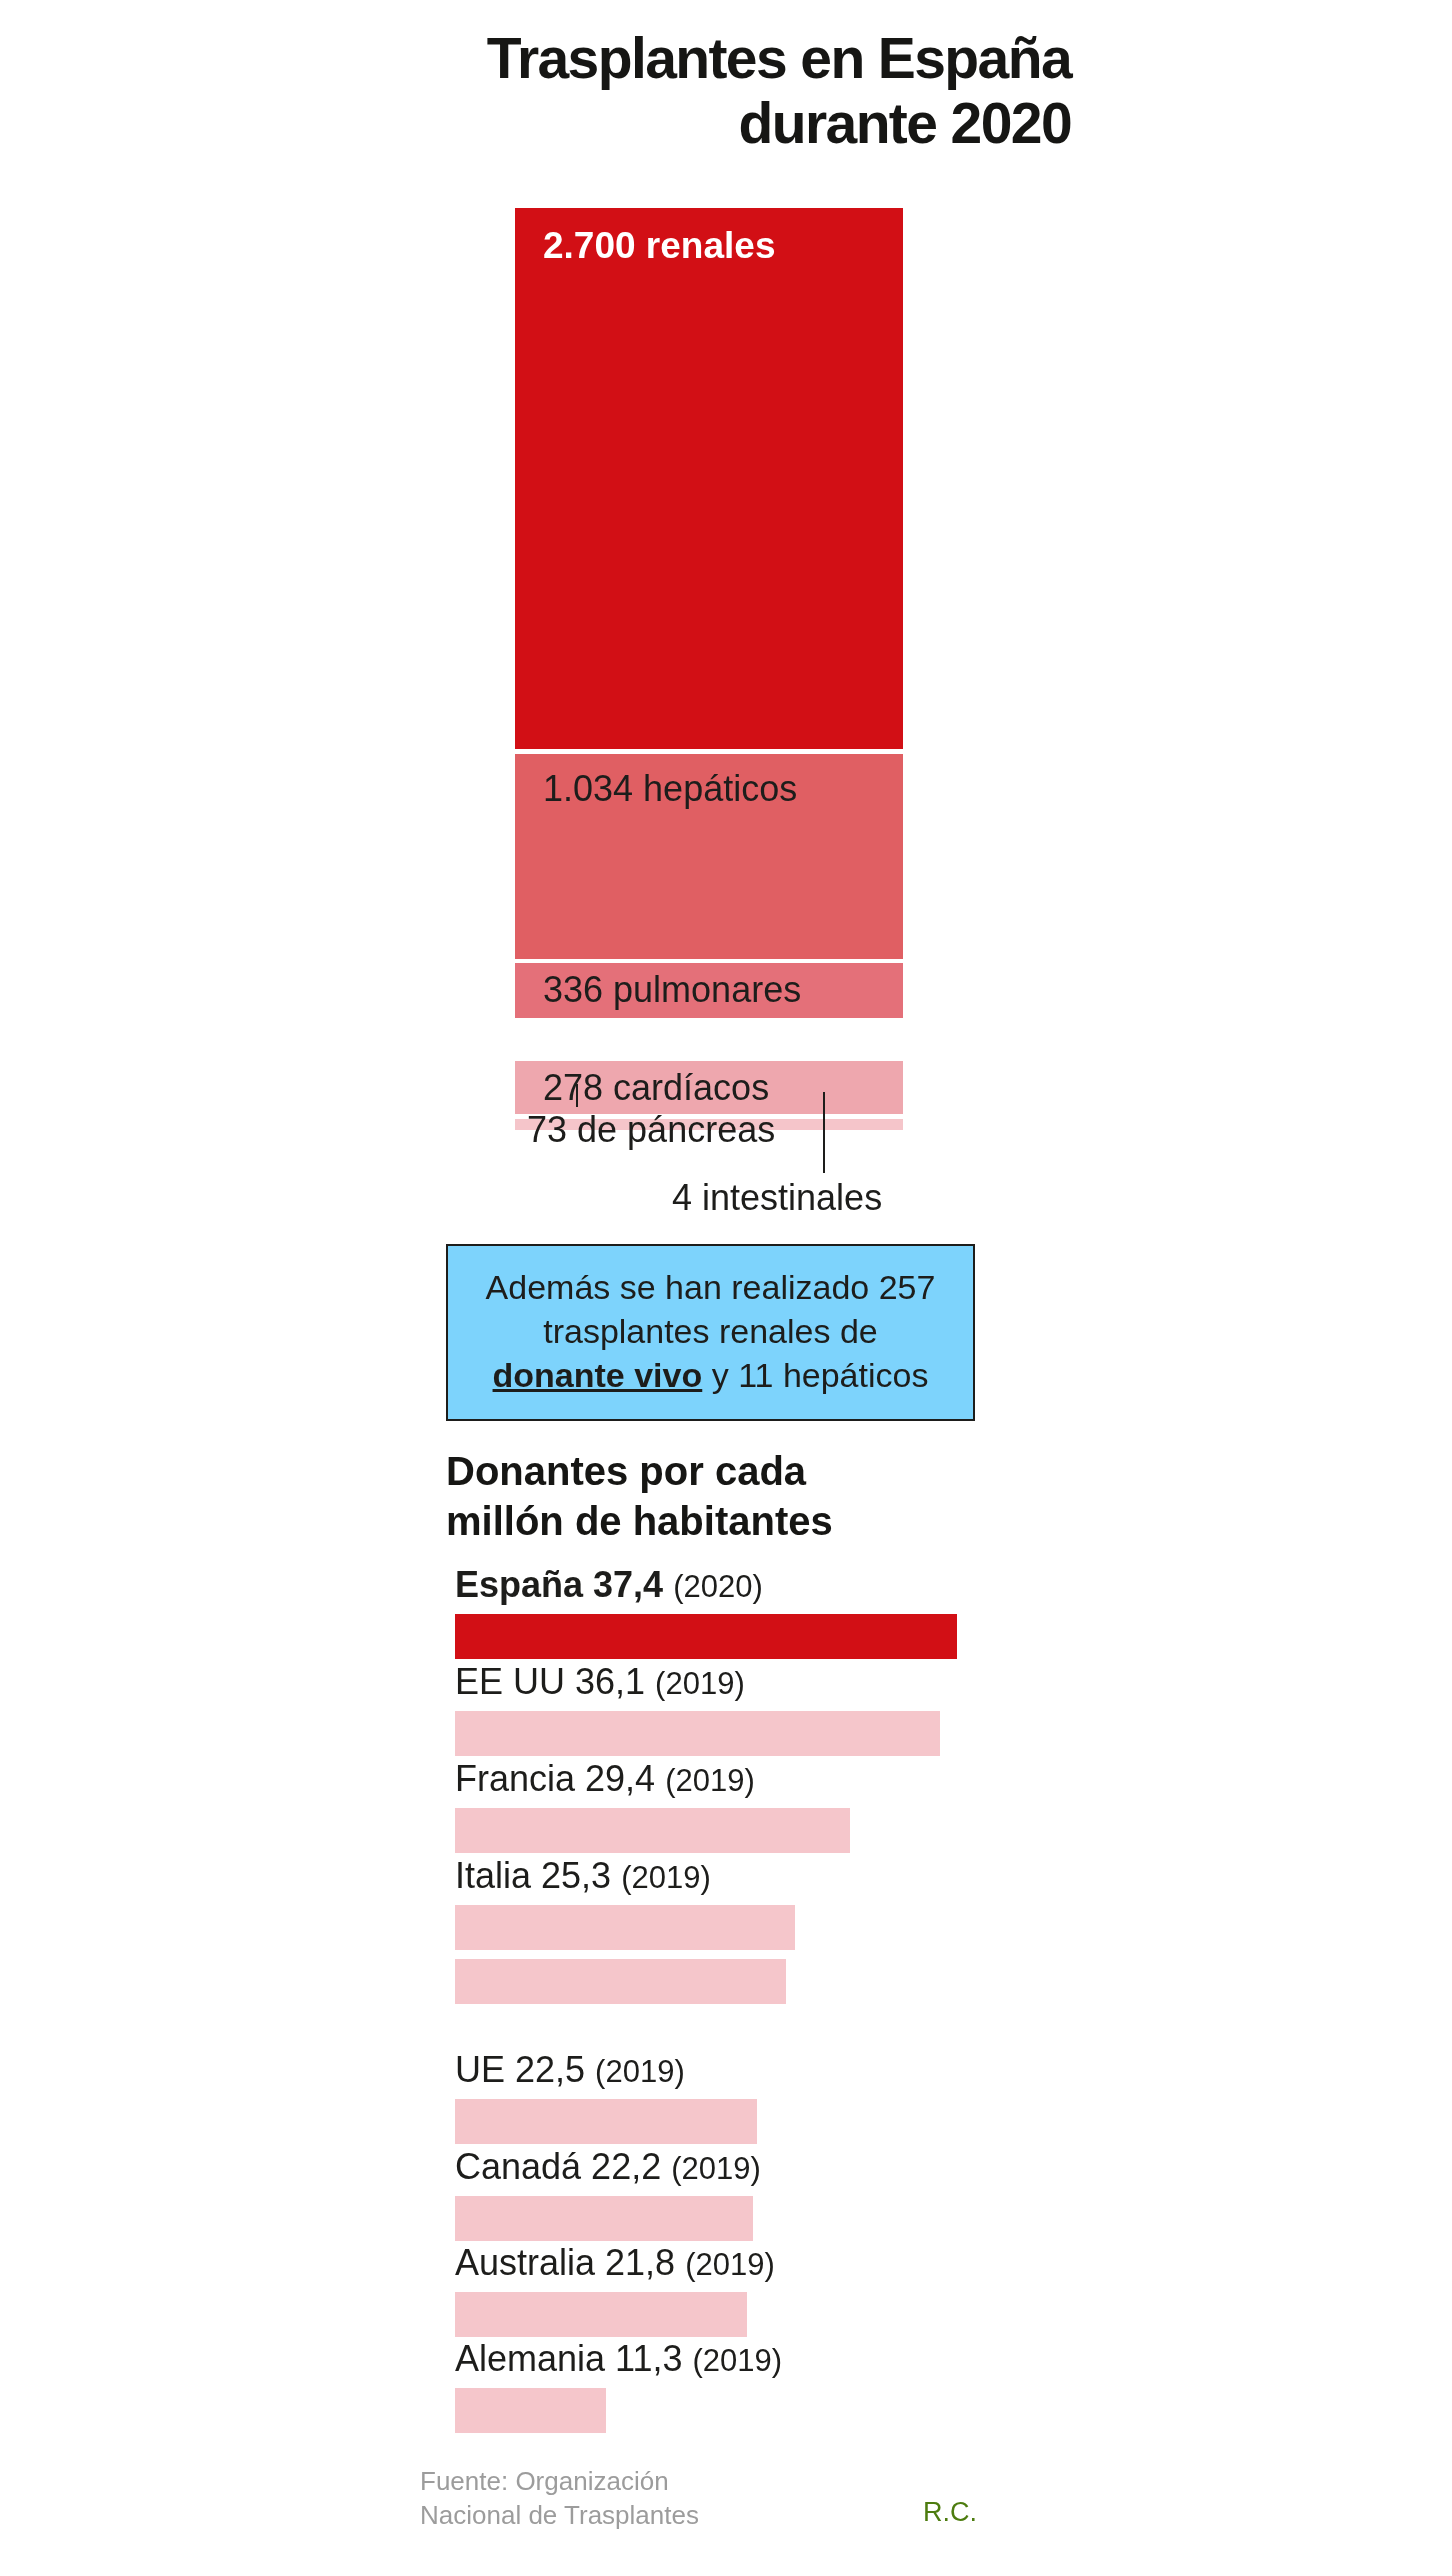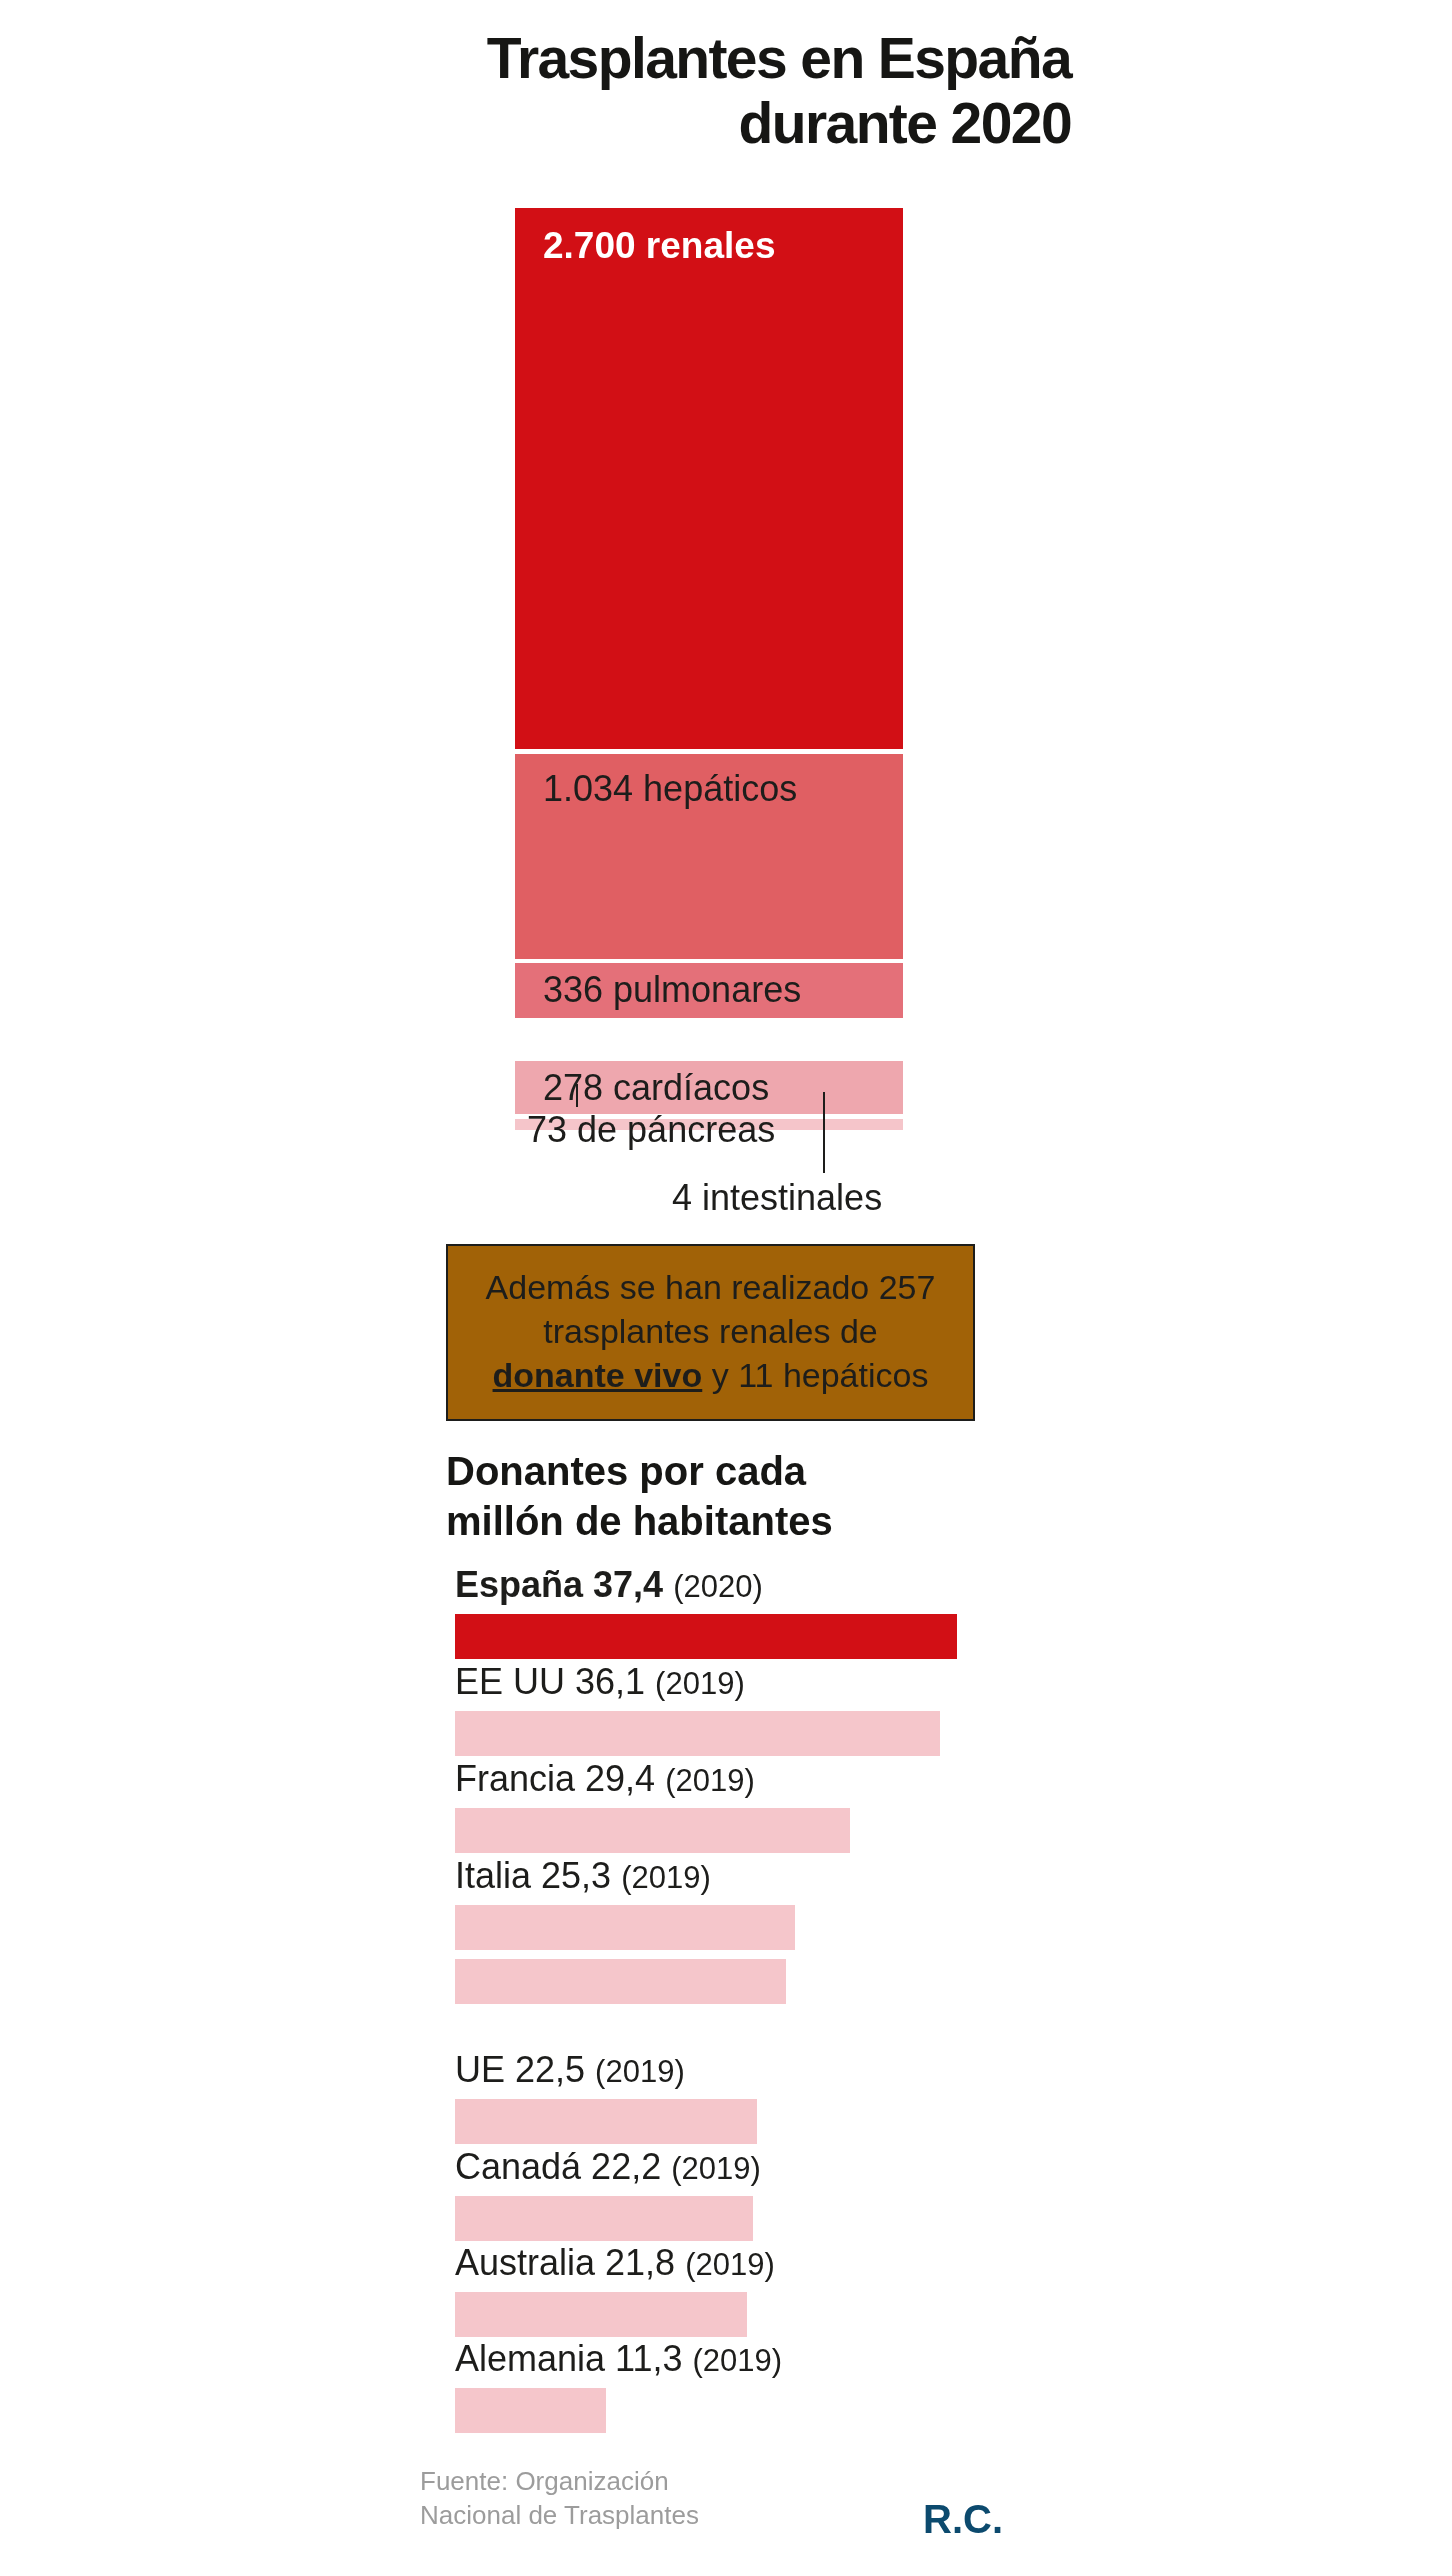--- a/index.html
+++ b/index.html
@@ -17,36 +17,36 @@
   .seg0 .slabel{padding-top:17px;font-size:37px;font-weight:700;color:#ffffff;}
   .seg1 .slabel{padding-top:14px;font-size:36px;}
   .seg2 .slabel{padding-top:5.4px;font-size:36px;}
   .seg3 .slabel{padding-top:5.4px;font-size:36px;}
 
   .vline{position:absolute;width:2.3px;background:#1d1d1b;}
   .outlabel{position:absolute;font-size:36px;color:#1d1d1b;white-space:nowrap;}
 
   
   .notebox{position:absolute;left:446px;top:1244px;width:529px;box-sizing:border-box;
-           border:2.3px solid #1d1d1b;background:#a16207;text-align:center;
+           border:2.3px solid #1d1d1b;background:#7dd3fc;text-align:center;
            padding:18.6px 6.2px 22px 6.2px;font-size:34px;line-height:44px;color:#1d1d1b;}
   .notebox b{font-weight:700;text-decoration:underline;}
 
   
   .dheading{position:absolute;left:446px;top:1446px;font-size:40px;font-weight:700;
             line-height:50px;color:#161614;}
   .drow{position:absolute;left:455px;width:698px;}
   .dlabel{font-size:36px;line-height:41px;color:#1d1d1b;white-space:nowrap;}
   .dlabel .year{font-size:31px;font-weight:400;}
   .drow.hl .country{font-weight:700;}
   .dbar{height:45px;margin-top:7px;}
 
   
   .source{position:absolute;left:420px;top:2464px;font-size:26px;line-height:34px;color:#9c9c9c;}
-  .credit{position:absolute;left:923px;top:2497px;font-size:40px;font-weight:700;color:#0c4a6e;}
+  .credit{position:absolute;left:923px;top:2497px;font-size:27px;font-weight:400;color:#4d7c0f;}
 </style>
 </head>
 <body>
 
 <div class="page">
 
   <div class="title">
     <div>Trasplantes en España</div>
     <div>durante 2020</div>
   </div>

